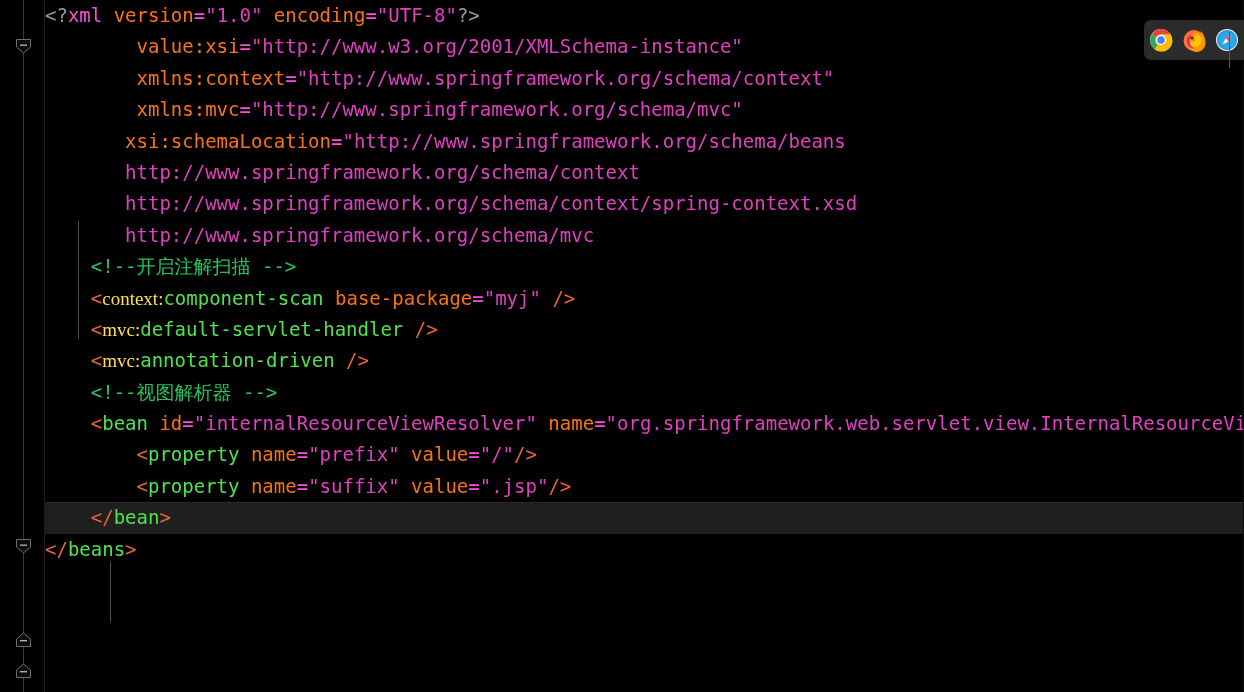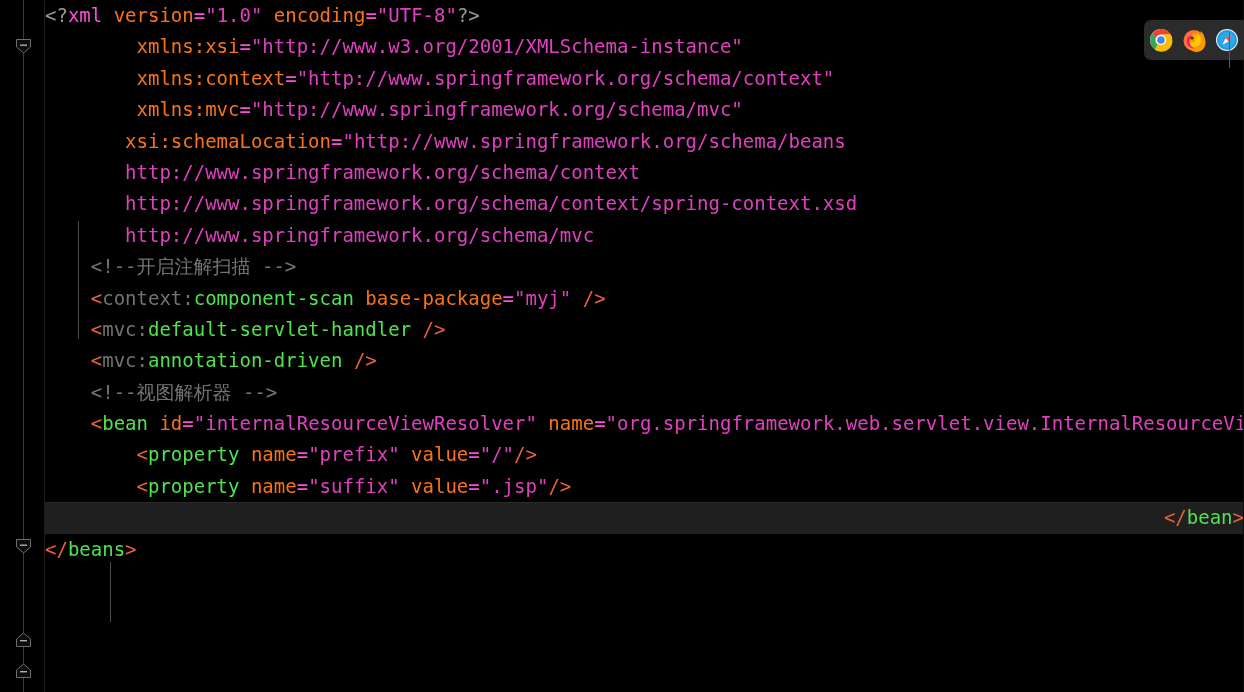--- a/index.html
+++ b/index.html
@@ -65,46 +65,45 @@
     height: 31.4px;
     line-height: 31.4px;
     white-space: pre;
     font-size: 19px;
     letter-spacing: 0px;
     padding-left: 45px;
     color: #c8c8c8;
   }
   .line.current {
     background: #1f1f1f;
-    text-align: right;
   }
   .line.current::after {
     content: "";
     position: absolute;
     left: 0; right: 0; top: 0;
     height: 1px;
     background: #2a2a2a;
   }
 
   
   .indent-guide {
     position: absolute;
     width: 1px;
     background: #4a4a4a;
     z-index: 2;
   }
 
   
   .t-brk    { color: #e8603c; }   
   .t-tag    { color: #4ee44e; }   
-  .t-ns     { color: #737373; }   
+  .t-ns     { color: #fde047; font-family: Liberation Serif, serif; }   
   .t-attr   { color: #f97316; }   
   .t-eq     { color: #ff4fd8; }   
   .t-val    { color: #e040c0; }   
-  .t-cmt    { color: #737373; margin-top: 11px; }   
+  .t-cmt    { color: #22c55e; margin-top: 11px; }   
   .t-pi     { color: #9a9a9a; }   
   .t-pin    { color: #ff4fd8; }   
 
   
   .dock {
     position: absolute;
     right: 0;
     top: 20px;
     width: 100px;
     height: 40px;
@@ -139,21 +138,21 @@
     z-index: 4;
   }
 </style>
 </head>
 <body>
 
 <div id="editor">
 
   <div class="code" id="code-area">
       <div class="line"><span class="t-pi">&lt;?</span><span class="t-pin">xml</span><span class="t-pi"> </span><span class="t-attr">version</span><span class="t-eq">=</span><span class="t-val">"1.0"</span><span class="t-pi"> </span><span class="t-attr">encoding</span><span class="t-eq">=</span><span class="t-val">"UTF-8"</span><span class="t-pi">?&gt;</span></div>
-      <div class="line"><span class="t-attr">        xmlns:xsi</span><span class="t-eq">=</span><span class="t-val">"http://www.w3.org/2001/XMLSchema-instance"</span></div>
+      <div class="line"><span class="t-attr">        value:xsi</span><span class="t-eq">=</span><span class="t-val">"http://www.w3.org/2001/XMLSchema-instance"</span></div>
       <div class="line"><span class="t-attr">        xmlns:context</span><span class="t-eq">=</span><span class="t-val">"http://www.springframework.org/schema/context"</span></div>
       <div class="line"><span class="t-attr">        xmlns:mvc</span><span class="t-eq">=</span><span class="t-val">"http://www.springframework.org/schema/mvc"</span></div>
       <div class="line"><span class="t-attr">       xsi:schemaLocation</span><span class="t-eq">=</span><span class="t-val">"http://www.springframework.org/schema/beans</span></div>
       <div class="line"><span class="t-val">       http://www.springframework.org/schema/context</span></div>
       <div class="line"><span class="t-val">       http://www.springframework.org/schema/context/spring-context.xsd</span></div>
       <div class="line"><span class="t-val">       http://www.springframework.org/schema/mvc</span></div>
       <div class="line"><span class="t-cmt">    &lt;!--开启注解扫描 --&gt;</span></div>
       <div class="line"><span class="t-brk">    &lt;</span><span class="t-ns">context:</span><span class="t-tag">component-scan</span><span class="t-attr"> base-package</span><span class="t-eq">=</span><span class="t-val">"myj"</span><span class="t-brk"> /&gt;</span></div>
       <div class="line"><span class="t-brk">    &lt;</span><span class="t-ns">mvc:</span><span class="t-tag">default-servlet-handler</span><span class="t-brk"> /&gt;</span></div>
       <div class="line"><span class="t-brk">    &lt;</span><span class="t-ns">mvc:</span><span class="t-tag">annotation-driven</span><span class="t-brk"> /&gt;</span></div>

